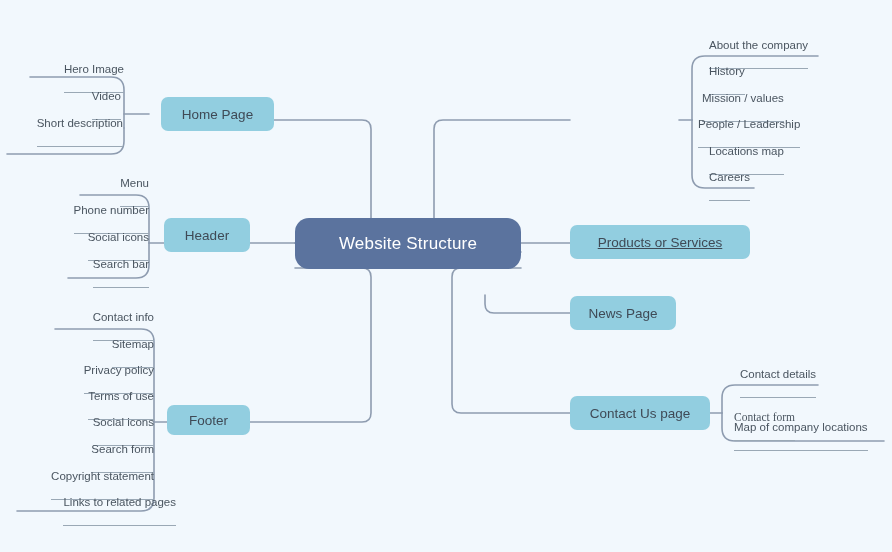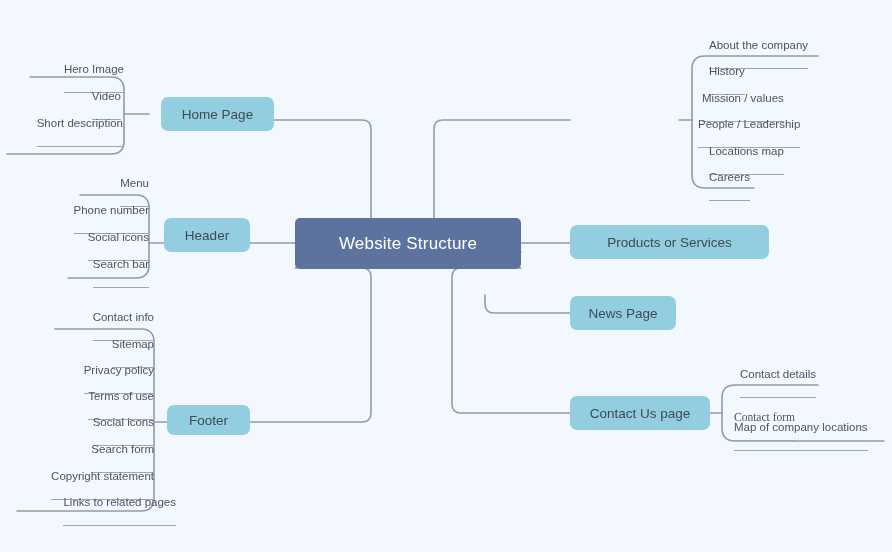--- a/index.html
+++ b/index.html
@@ -33,21 +33,21 @@
     align-items: center;
     justify-content: center;
     border-radius: 7px;
     white-space: nowrap;
   }
   .node-root {
     background: #5b739e;
     color: #ffffff;
     font-size: 17px;
     letter-spacing: .2px;
-    border-radius: 5px;
+    border-radius: 14px;
   }
   .node-branch {
     background: #92cee0;
     color: #3f4a56;
     font-size: 13.5px;
   }
   .leaf {
     position: absolute;
     box-sizing: border-box;
     font-size: 11.5px;
@@ -107,21 +107,21 @@
 
   <div class="node node-root" style="left:295px; top:243px; width:226px; height:51px; margin-top:-25px;">Website Structure</div>
 
   <div class="node node-branch" style="left:149px; top:97px; width:113px; height:34px;margin-left:12px;">Home Page</div>
 
   <div class="node node-branch" style="left:164px; top:218px; width:86px; height:34px;">Header</div>
 
   <div class="node node-branch" style="left:167px; top:405px; width:83px; height:30px;">Footer</div>
 
 
-  <div class="node node-branch" style="left:570px; top:225px; width:199px; height:34px;">Products or Services</div>
+  <div class="node node-branch" style="left:570px; top:225px; width:180px; height:34px;text-decoration:underline;">Products or Services</div>
 
   <div class="node node-branch" style="left:570px; top:296px; width:106px; height:34px;">News Page</div>
 
   <div class="node node-branch" style="left:570px; top:396px; width:140px; height:34px;">Contact Us page</div>
 
   <div class="leaf leaf-left" style="right:768px; top:62px;">Hero Image</div>
   <div class="leaf leaf-left" style="right:771px; top:89px;">Video</div>
   <div class="leaf leaf-left" style="right:769px; top:116px;">Short description</div>
 
   <div class="leaf leaf-left" style="right:743px; top:176px;">Menu</div>

